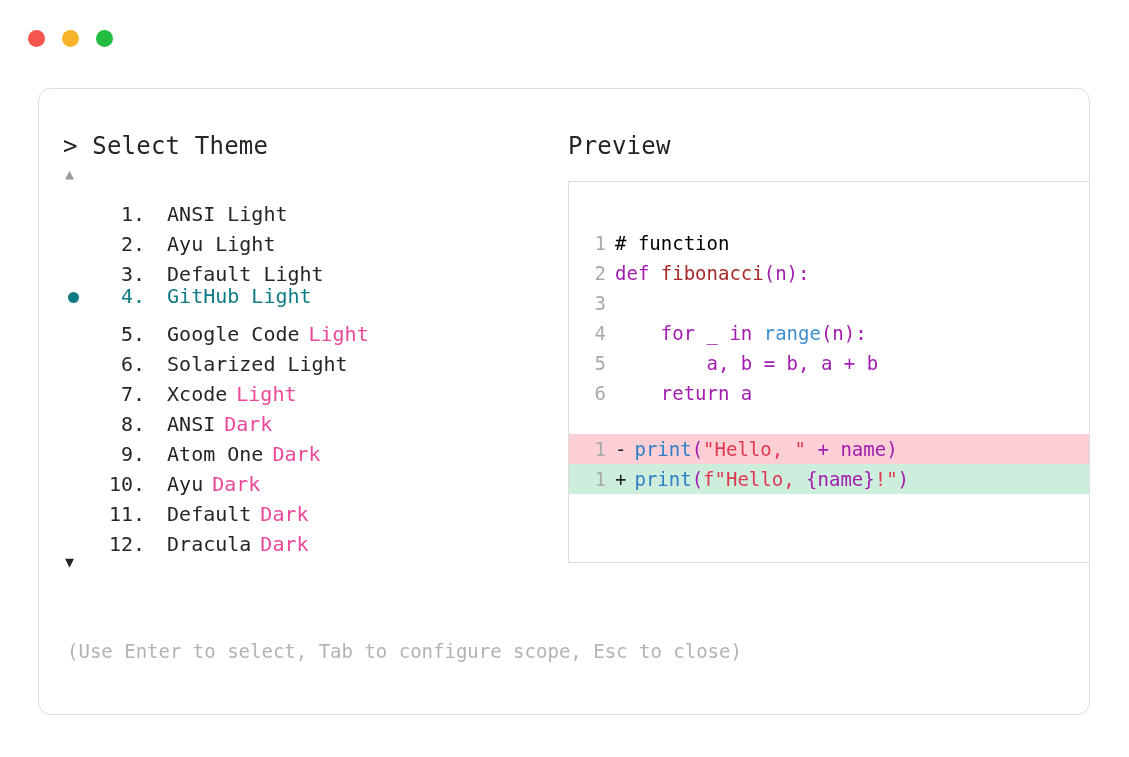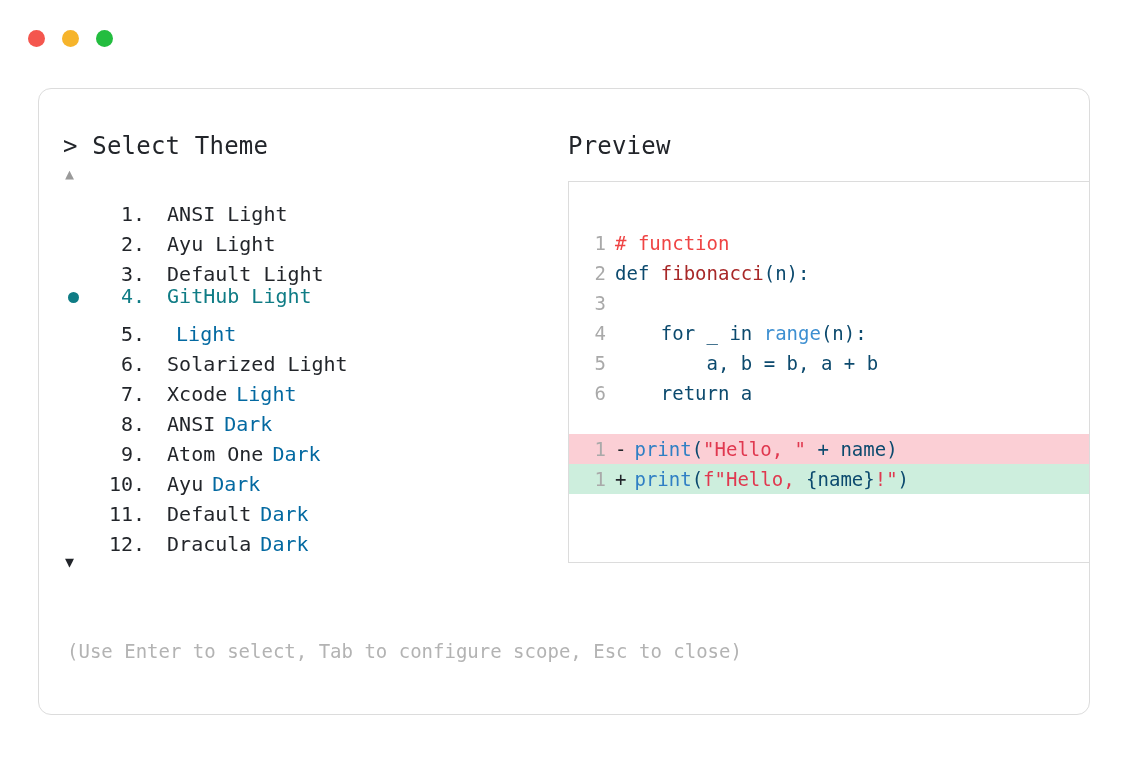--- a/index.html
+++ b/index.html
@@ -112,21 +112,21 @@
     margin-left: 5px;
   }
   .idx {
     width: 48px;
     flex: 0 0 48px;
     text-align: right;
     color: #22252a;
   }
   .dotsep { color: #22252a; padding-right: 10px; }
   .tname  { color: #22252a; }
-  .tvar   { color: #0369a1; padding-left: 9px; }
+  .tvar   { color: #ec4899; padding-left: 9px; }
   .theme-row.selected .idx,
   .theme-row.selected .dotsep,
   .theme-row.selected .tname,
   .theme-row.selected .tvar { color: #0f7c85; }
 
   .hint {
     position: absolute;
     left: 28px;
     top: 550px;
     font-size: 19px;
@@ -161,27 +161,27 @@
     box-sizing: border-box;
   }
   .code-txt { color: #22252a; }
   .spacer-line { height: 26px; }
 
   .diff-line { padding-right: 6px; }
   .diff-del { background: #fbcfd5; }
   .diff-add { background: #cdeedd; }
   .diff-sign { color: #22252a; padding-right: 8px; }
 
-  .tok-comment { color: #ef4444; }
+  .tok-comment { color: #000000; }
   .tok-fn      { color: #a82828; text-align: right; }
   .tok-num     { color: #0f7c85; }
   .tok-builtin { color: #3d8fd1; }
   .tok-print   { color: #2f7fc4; }
   .tok-str     { color: #e0384f; }
-  .tok-plain   { color: #0c4a6e; }
+  .tok-plain   { color: #a21caf; }
 </style>
 </head>
 <body>
 
 <div class="titlebar">
   <span class="dot dot-red"></span>
   <span class="dot dot-yellow"></span>
   <span class="dot dot-green"></span>
 </div>
 
@@ -189,21 +189,21 @@
   <div class="columns">
 
     <div class="col-left">
       <div class="section-title">&gt; Select Theme</div>
       <div class="scroll-arrow arrow-up">▲</div>
       <div class="theme-list" id="theme-list">
           <div class="theme-row"><span class="bullet-cell"></span><span class="idx">1.</span><span class="dotsep"> </span><span class="tname">ANSI Light</span></div>
           <div class="theme-row"><span class="bullet-cell"></span><span class="idx">2.</span><span class="dotsep"> </span><span class="tname">Ayu Light</span></div>
           <div class="theme-row"><span class="bullet-cell"></span><span class="idx">3.</span><span class="dotsep"> </span><span class="tname">Default Light</span></div>
           <div class="theme-row selected"><span class="bullet-cell"><span class="bullet"></span></span><span class="idx">4.</span><span class="dotsep"> </span><span class="tname">GitHub Light</span></div>
-          <div class="theme-row"><span class="bullet-cell"></span><span class="idx">5.</span><span class="dotsep"> </span><span class="tvar">Light</span></div>
+          <div class="theme-row"><span class="bullet-cell"></span><span class="idx">5.</span><span class="dotsep"> </span><span class="tname">Google Code</span><span class="tvar">Light</span></div>
           <div class="theme-row"><span class="bullet-cell"></span><span class="idx">6.</span><span class="dotsep"> </span><span class="tname">Solarized Light</span></div>
           <div class="theme-row"><span class="bullet-cell"></span><span class="idx">7.</span><span class="dotsep"> </span><span class="tname">Xcode</span><span class="tvar">Light</span></div>
           <div class="theme-row"><span class="bullet-cell"></span><span class="idx">8.</span><span class="dotsep"> </span><span class="tname">ANSI</span><span class="tvar">Dark</span></div>
           <div class="theme-row"><span class="bullet-cell"></span><span class="idx">9.</span><span class="dotsep"> </span><span class="tname">Atom One</span><span class="tvar">Dark</span></div>
           <div class="theme-row"><span class="bullet-cell"></span><span class="idx">10.</span><span class="dotsep"> </span><span class="tname">Ayu</span><span class="tvar">Dark</span></div>
           <div class="theme-row"><span class="bullet-cell"></span><span class="idx">11.</span><span class="dotsep"> </span><span class="tname">Default</span><span class="tvar">Dark</span></div>
           <div class="theme-row"><span class="bullet-cell"></span><span class="idx">12.</span><span class="dotsep"> </span><span class="tname">Dracula</span><span class="tvar">Dark</span></div>
         </div>
       <div class="scroll-arrow arrow-down">▼</div>
     </div>

